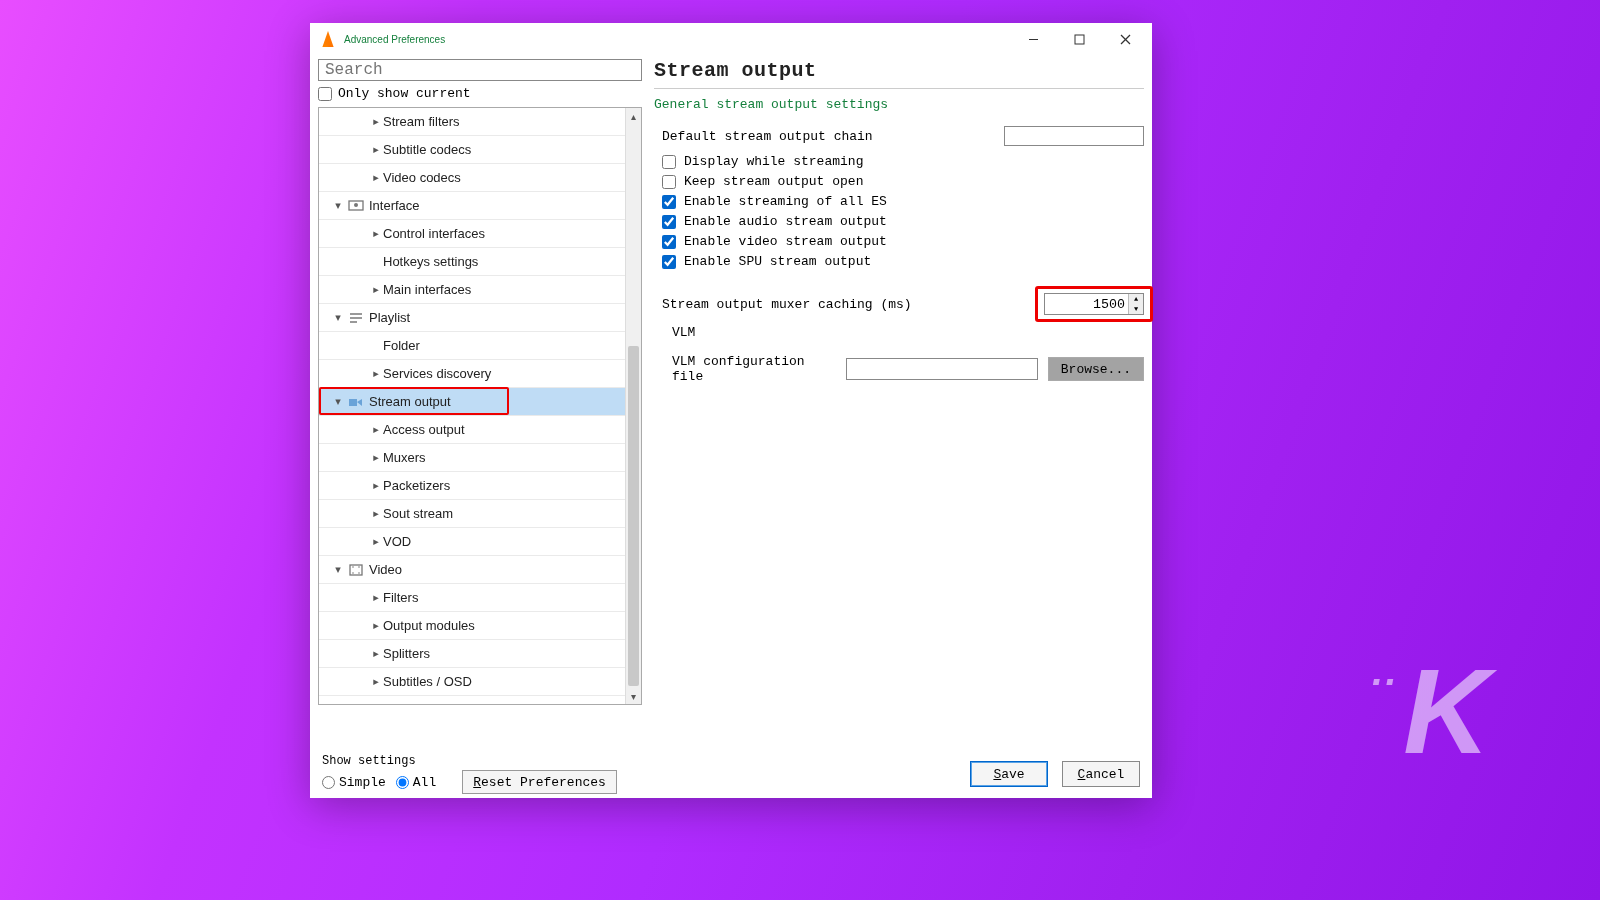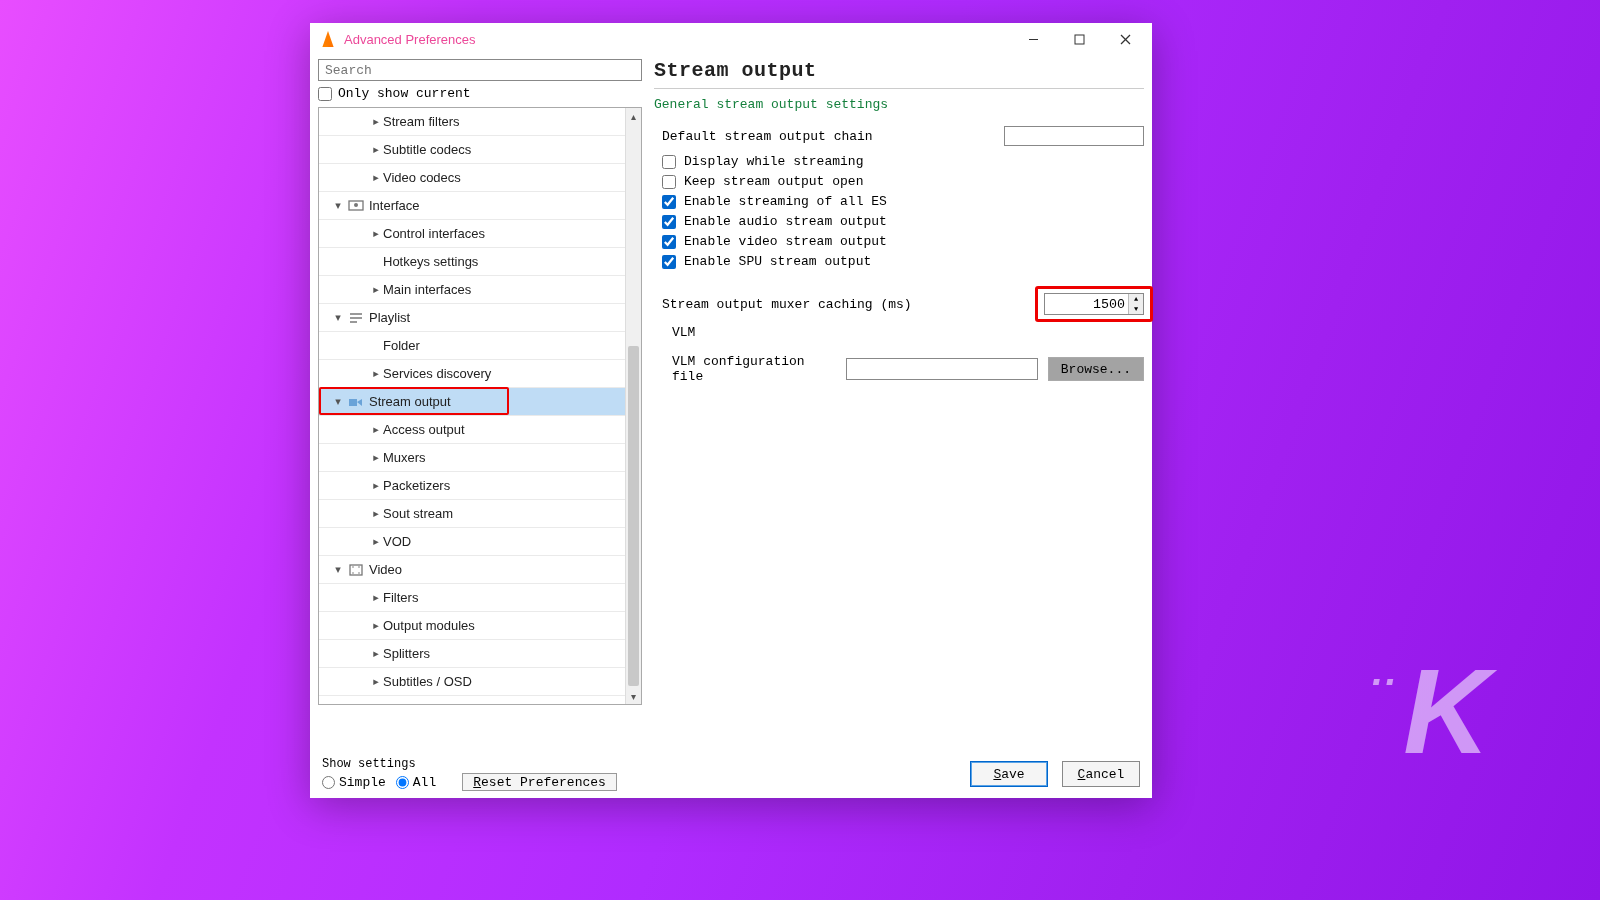--- a/index.html
+++ b/index.html
@@ -21,40 +21,40 @@
   height: 32px;
   display: flex; align-items: center;
   padding: 0 4px 0 10px;
   background: #fff;
 }
 .titlebar .cone {
   width: 16px; height: 16px; margin-right: 8px;
   background: conic-gradient(from 180deg at 50% 100%, #ff8c00, #ff6b00);
   clip-path: polygon(50% 0%, 85% 100%, 15% 100%);
 }
-.title-text { font-size: 13px; color: #ec4899; }
+.title-text { font-size: 10px; color: #15803d; }
 .win-controls { margin-left: auto; display: flex; }
 .win-btn {
   width: 46px; height: 32px;
   display: flex; align-items: center; justify-content: center;
   color: #333;
 }
 .win-btn svg { width: 11px; height: 11px; }
 
 .content {
   display: flex;
   height: calc(100% - 32px - 48px);
   padding: 4px 8px 0 8px;
   gap: 12px;
 }
 .left-col { width: 324px; display: flex; flex-direction: column; }
 .search-input {
   width: 100%; height: 22px;
   border: 1px solid #888; padding: 0 6px;
-  font-family: "Courier New", monospace; font-size: 13px; color: #999;
+  font-family: "Courier New", monospace; font-size: 16px; color: #999;
 }
 .only-show { margin-top: 5px; display: flex; align-items: center; gap: 6px; font-family: "Courier New", monospace; font-size: 13px; }
 .only-show input { width: 14px; height: 14px; }
 
 .tree-wrap {
   margin-top: 6px;
   border: 1px solid #aaa;
   height: 598px;
   position: relative;
   overflow: hidden;
@@ -102,21 +102,21 @@
 .vlm-row input { flex:0 0 192px; height:22px; border:1px solid #888;}
 .vlm-row button { height:24px; padding:0 12px; background:#a3a3a3; border:1px solid #aaa; font-family:inherit; font-size:13px;}
 
 .footer {
   position:absolute; bottom:0; left:0; right:0; height:48px;
   display:flex; align-items:center; padding: 0 12px;
 }
 .show-settings { font-family:"Courier New", monospace; font-size:12px; }
 .radios { display:flex; gap:10px; align-items:center; font-family:"Courier New", monospace; font-size:13px; margin-top:2px;}
 .radios label { display:flex; align-items:center; gap:4px;}
-.reset-btn { margin-left:16px; height:18px; padding:0 10px; border:1px solid #999; background:#f5f5f5; font-family:"Courier New", monospace; font-size:13px;}
+.reset-btn { margin-left:16px; height:24px; padding:0 10px; border:1px solid #999; background:#f5f5f5; font-family:"Courier New", monospace; font-size:13px;}
 .footer-right { margin-left:auto; display:flex; gap:14px;}
 .footer-right button { width:78px; height:26px; border:1px solid #888; background:#f5f5f5; font-family:"Courier New", monospace; font-size:13px;}
 .footer-right button.primary { border:1px solid #0066cc; box-shadow: 0 0 0 1px #5aa3e6 inset;}
 .underline-first::first-letter { text-decoration: underline; }
 
 .watermark {
   position: absolute; right: 110px; bottom: 120px;
   color: rgba(255,255,255,0.55); font-size: 120px; font-weight: 800; font-style: italic;
   font-family: Arial, sans-serif;
 }

